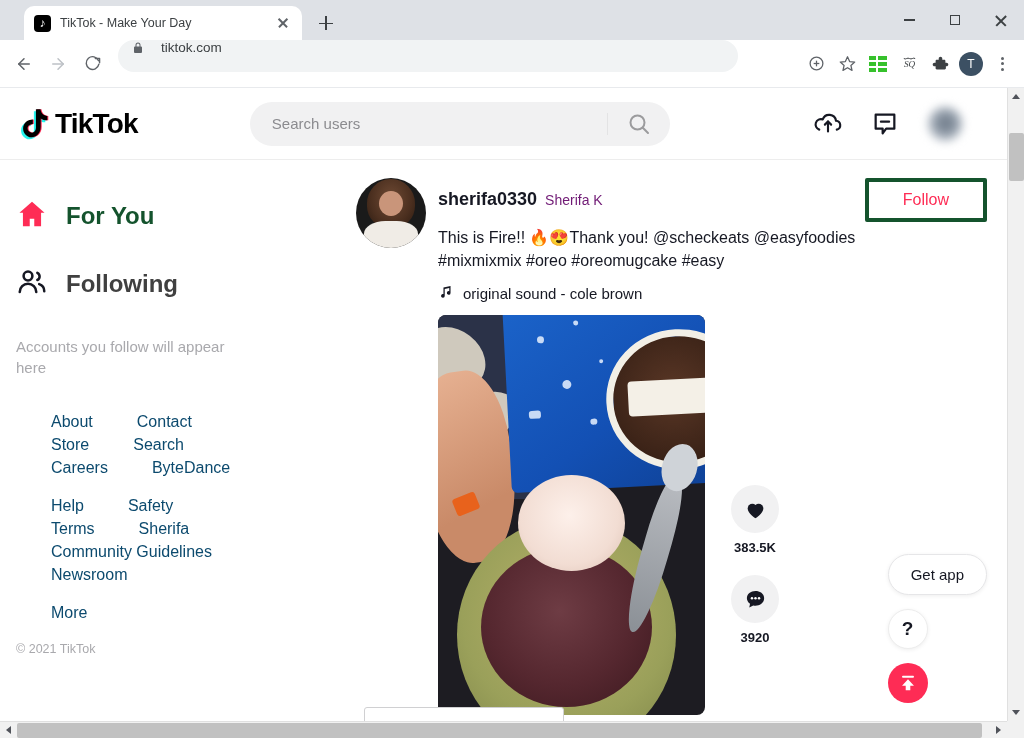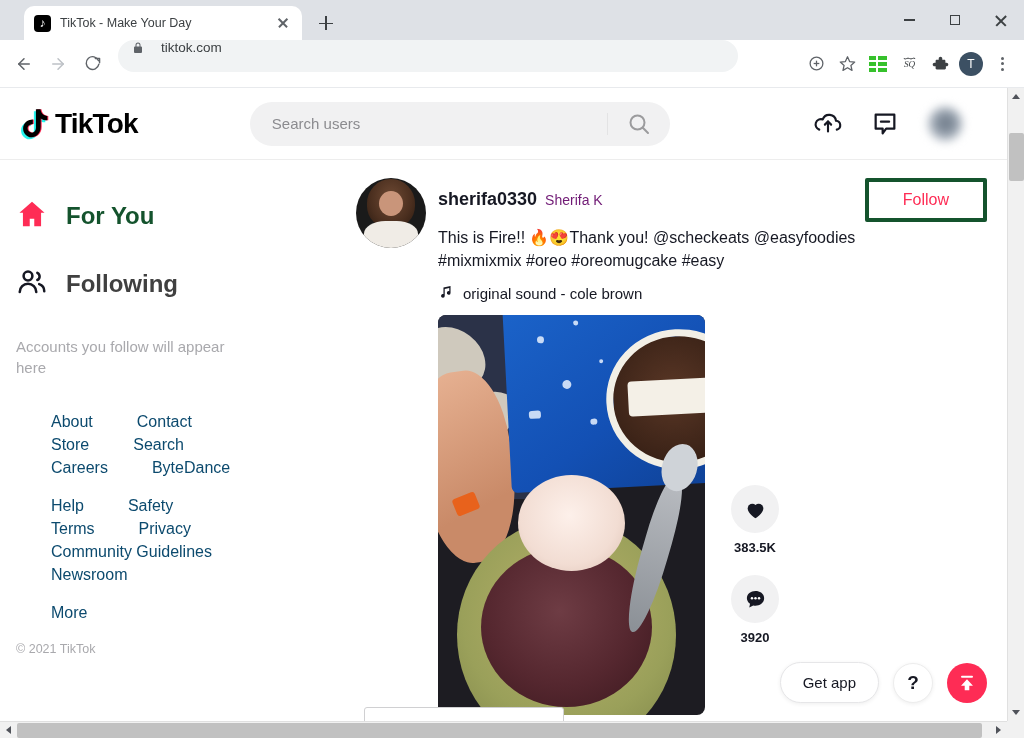--- a/index.html
+++ b/index.html
@@ -237,21 +237,21 @@
 
   .actions { display: flex; flex-direction: column; gap: 20px; margin-top: 170px; }
   .action { display: flex; flex-direction: column; align-items: center; gap: 7px; }
   .action-btn {
     width: 48px; height: 48px; border-radius: 50%; background: #f1f1f2;
     display: flex; align-items: center; justify-content: center; cursor: pointer;
   }
   .action-count { font-size: 13px; color: #161823; font-weight: 600; }
 
   
-  .floaters { position: absolute; right: 20px; bottom: 18px; display: flex; align-items: flex-end; gap: 14px; z-index: 5; }
+  .floaters { position: absolute; right: 20px; bottom: 18px; display: flex; flex-direction: column; gap: 14px; z-index: 5; }
   .getapp {
     background: #fff; border: 1px solid #e6e6e8; border-radius: 24px;
     padding: 11px 22px; font-size: 15px; color: #161823; cursor: pointer;
     box-shadow: 0 1px 4px rgba(0,0,0,.07);
   }
   .helpbtn {
     width: 40px; height: 40px; border-radius: 50%; background: #fff; border: 1px solid #ededed;
     display: flex; align-items: center; justify-content: center; font-size: 19px;
     font-weight: bold; color: #161823; cursor: pointer; box-shadow: 0 1px 4px rgba(0,0,0,.07);
   }
@@ -458,21 +458,21 @@
               <a>Contact</a>
               <a>Store</a>
               <a>Search</a>
               <a>Careers</a>
               <a>ByteDance</a>
             </div>
             <div class="flinks">
               <a>Help</a>
               <a>Safety</a>
               <a>Terms</a>
-              <a>Privacy</a>
+              <a>Sherifa</a>
               <a>Community Guidelines</a>
               <a>Newsroom</a>
             </div>
             <div class="flinks">
               <a>More</a>
             </div>
             <div class="copyright">© 2021 TikTok</div>
           </div>
         </div>
 

